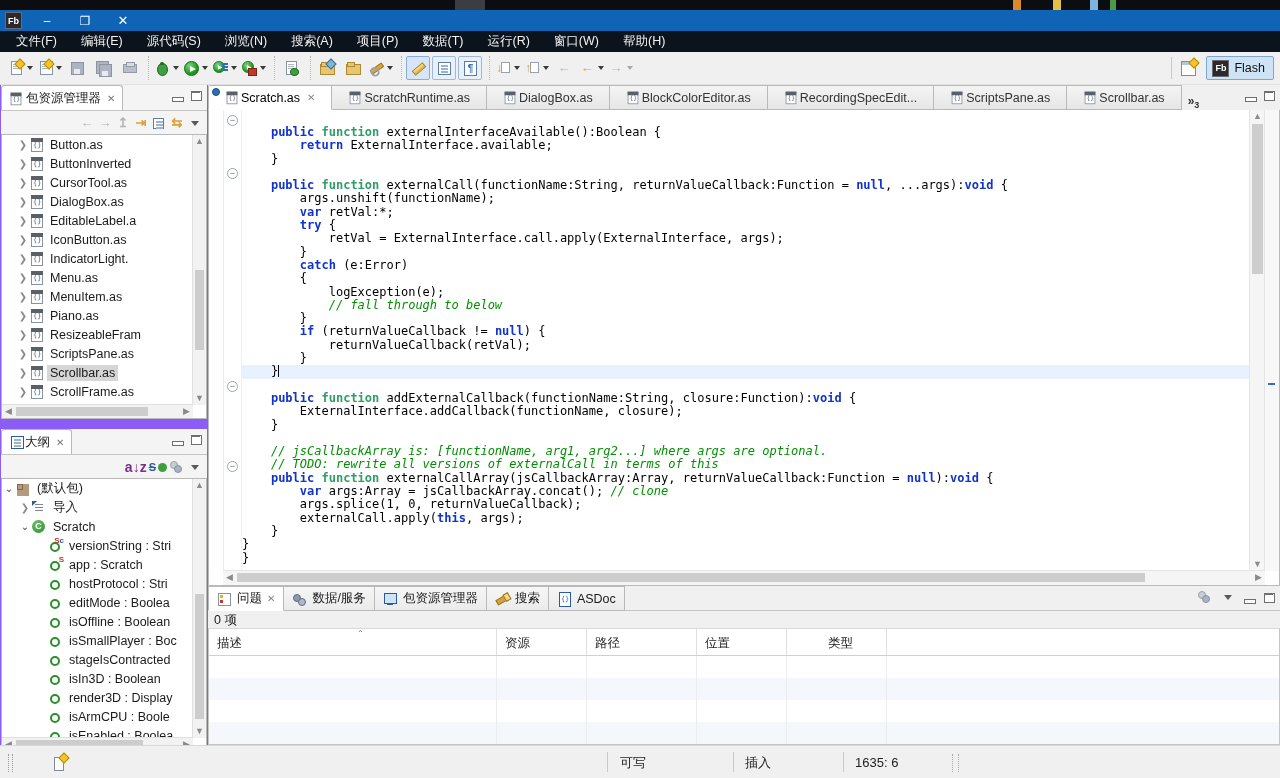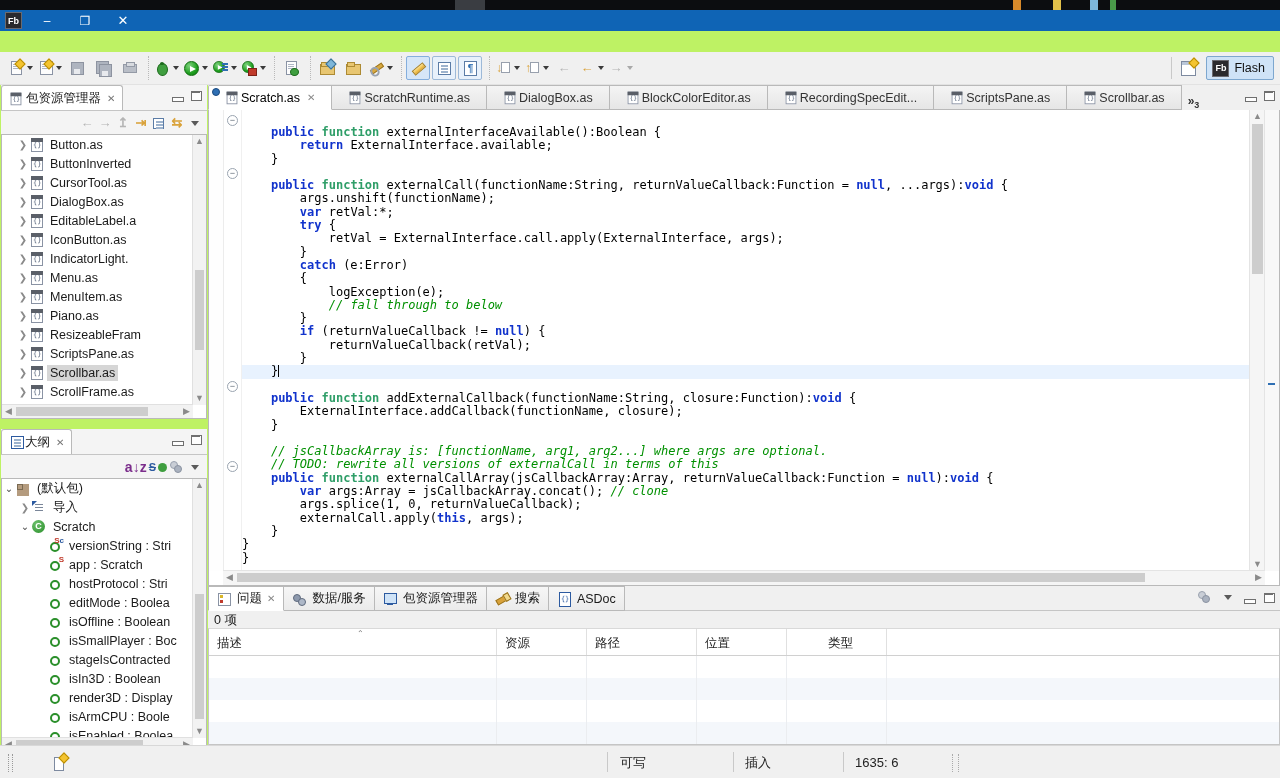--- a/index.html
+++ b/index.html
@@ -1,16 +1,16 @@
 <!DOCTYPE html>
 <html><head>
 <meta charset="utf-8">
 <style>
   html,body{margin:0;padding:0;background:#444;}
-  .screen{position:relative;width:1280px;height:778px;overflow:hidden;background:#bef264;
+  .screen{position:relative;width:1280px;height:778px;overflow:hidden;background:#8b5cf6;
           font-family:"Liberation Sans",sans-serif;font-size:12px;color:#1a1a1a;}
   
   .top-strip{position:absolute;left:0;top:0;width:1280px;height:10px;background:#0c0d10;}
   .top-strip .chip{position:absolute;top:0;height:10px;}
   
   .titlebar{position:absolute;left:0;top:10px;width:1280px;height:21px;background:#0f64b5;color:#fff;
             display:flex;align-items:center;}
   .fb-badge{display:inline-flex;align-items:center;justify-content:center;width:15px;height:15px;
             background:#2a2a2e;border:1px solid #6a6a70;color:#fff;font-size:9px;font-weight:bold;
             margin:0 6px 0 5px;}
@@ -205,20 +205,32 @@
     <div class="chip" style="left:1110px;width:6px;background:#4a9a4a;"></div>
   </div>
 
   <div class="titlebar">
     <span class="fb-badge">Fb</span>
     <span class="win-btn">–</span>
     <span class="win-btn">❐</span>
     <span class="win-btn close">✕</span>
   </div>
 
+  <div class="menubar" id="menubar">
+      <span class="menu-item">文件(F)</span>
+      <span class="menu-item">编辑(E)</span>
+      <span class="menu-item">源代码(S)</span>
+      <span class="menu-item">浏览(N)</span>
+      <span class="menu-item">搜索(A)</span>
+      <span class="menu-item">项目(P)</span>
+      <span class="menu-item">数据(T)</span>
+      <span class="menu-item">运行(R)</span>
+      <span class="menu-item">窗口(W)</span>
+      <span class="menu-item">帮助(H)</span>
+    </div>
 
   <div class="toolbar">
     <div class="tgroup">
       <span class="tbtn">
           <span class="g16">
             <span class="pageic"></span>
             <span class="star"></span>
           </span>
           <span class="dd"></span>
         </span>

